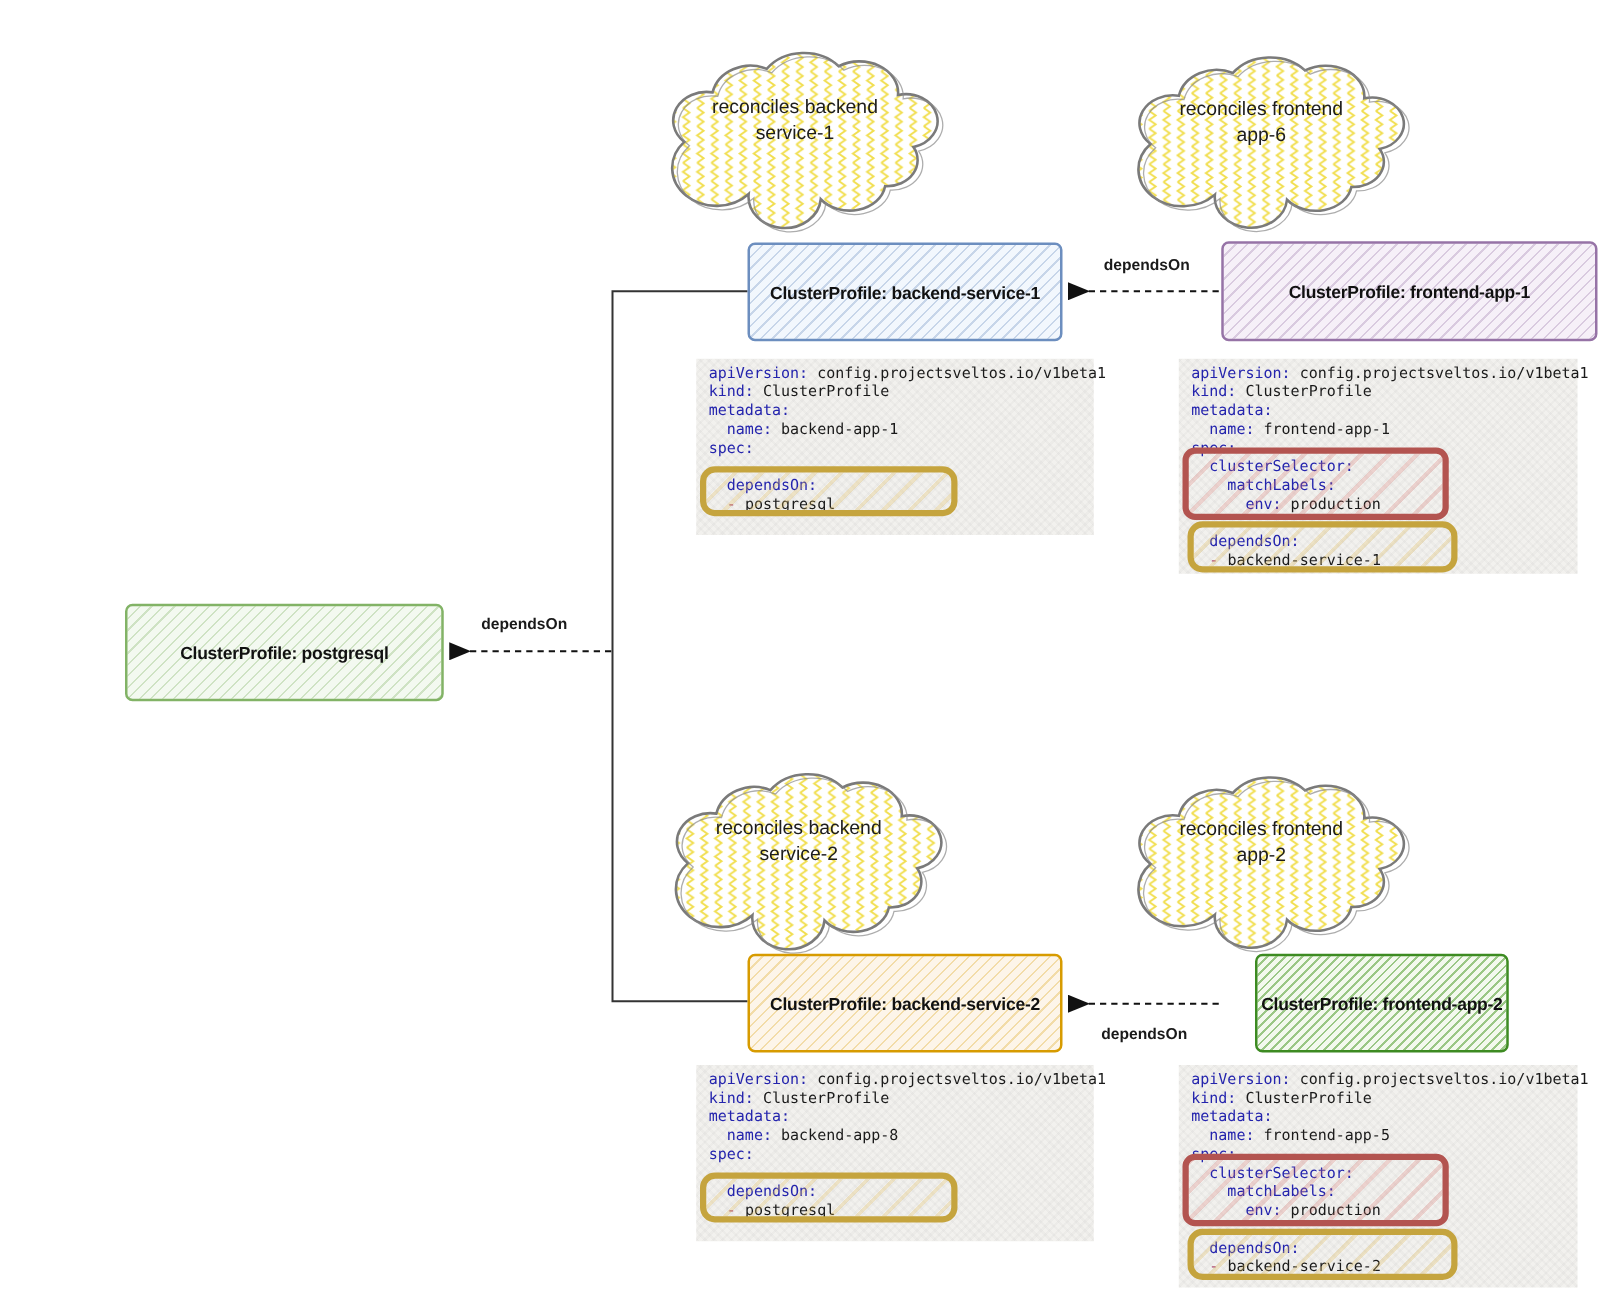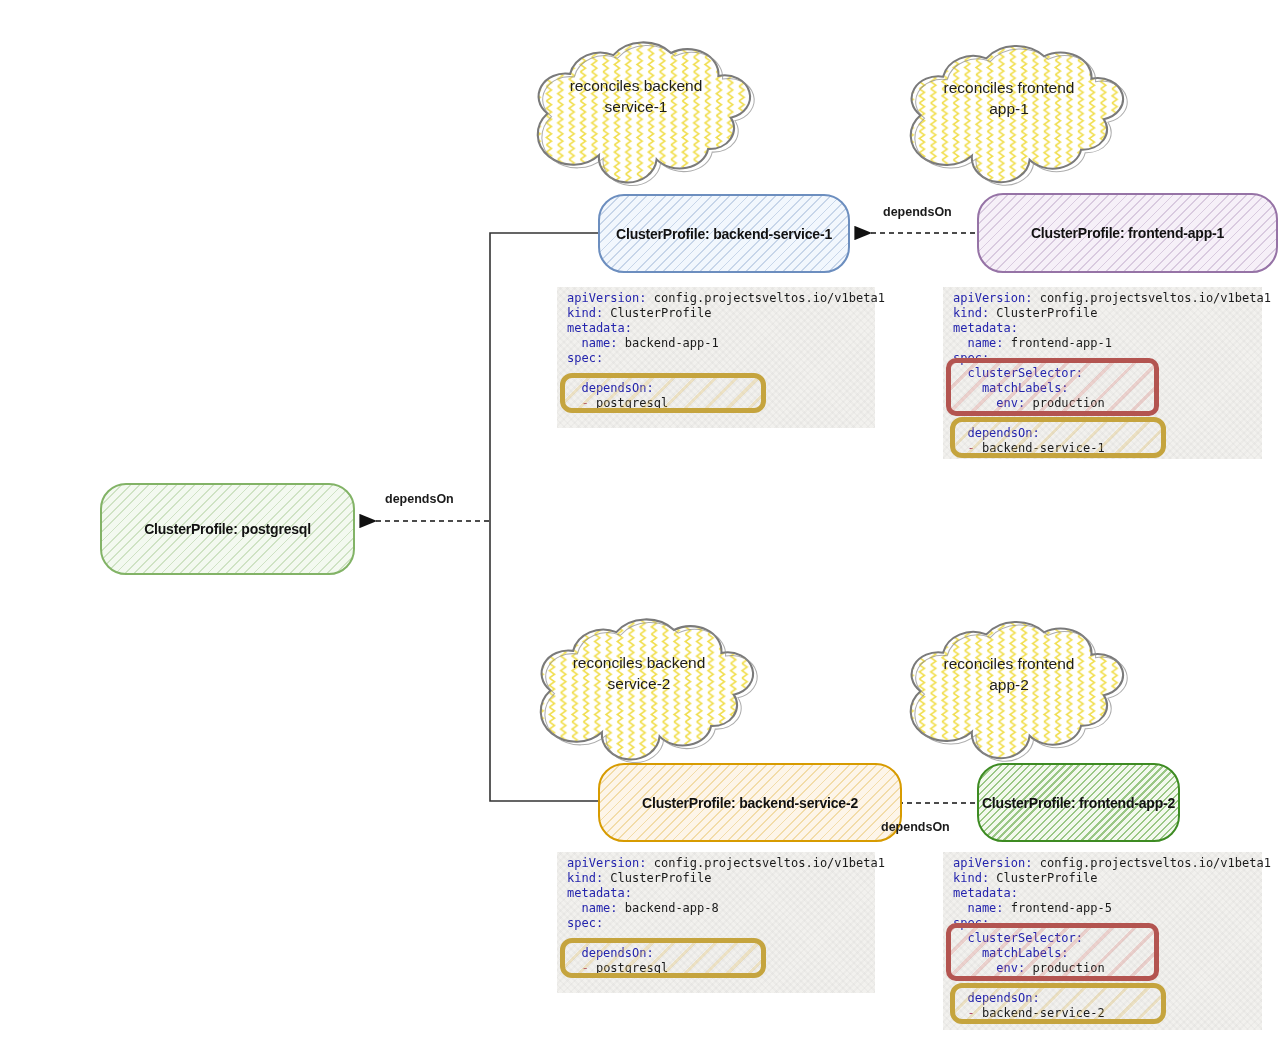--- a/index.html
+++ b/index.html
@@ -12,21 +12,21 @@
   .cloud { position:absolute; z-index:1; }
   .cloud svg { position:absolute; inset:0; width:100%; height:100%; overflow:visible; }
   .cloud-label {
     position:absolute; inset:0; display:flex; flex-direction:column;
     justify-content:center; text-align:center;
     font-size:15.5px; line-height:1.35; color:#1d1d1d; padding-bottom:8px; z-index:2;
   }
 
   
   .profile {
-    position:absolute; z-index:4; border:2px solid #000; border-radius:26px;
+    position:absolute; z-index:4; border:2px solid #000; border-radius:6px;
     display:flex; align-items:center; justify-content:center;
     font-weight:bold; font-size:14px; letter-spacing:-0.2px; color:#111;
     white-space:nowrap; box-sizing:border-box;
   }
   .theme-blue      { border-color:#6c8ebf; background-color:#f2f7fd;
     background-image:repeating-linear-gradient(135deg, rgba(108,142,191,.32) 0 1.3px, transparent 1.3px 6.5px); }
   .theme-purple    { border-color:#9673a6; background-color:#f6f0f8;
     background-image:repeating-linear-gradient(135deg, rgba(150,115,166,.30) 0 1.3px, transparent 1.3px 6.5px); }
   .theme-green     { border-color:#82b366; background-color:#f3f9f0;
     background-image:repeating-linear-gradient(135deg, rgba(130,179,102,.32) 0 1.3px, transparent 1.3px 6.5px); }
@@ -96,21 +96,21 @@
   </div>
 
   <div class="cloud" style="left:906px; top:32px; width:206px; height:142px;">
     <svg viewBox="0 0 200 140" preserveAspectRatio="none">
       <path d="M 14 82 A 26 22 0 0 1 36 44 A 30 26 0 0 1 78 26 A 36 30 0 0 1 134 24 A 30 24 0 0 1 180 46 A 24 20 0 0 1 192 86 A 24 20 0 0 1 170 116 A 28 22 0 0 1 120 126 A 28 24 0 0 1 64 122 A 26 22 0 0 1 14 82 Z" fill="#ffffff"></path>
       <path d="M 14 82 A 26 22 0 0 1 36 44 A 30 26 0 0 1 78 26 A 36 30 0 0 1 134 24 A 30 24 0 0 1 180 46 A 24 20 0 0 1 192 86 A 24 20 0 0 1 170 116 A 28 22 0 0 1 120 126 A 28 24 0 0 1 64 122 A 26 22 0 0 1 14 82 Z" fill="url(#zigzag)" stroke="#7a7a7a" stroke-width="2"></path>
       <path d="M 14 82 A 26 22 0 0 1 36 44 A 30 26 0 0 1 78 26 A 36 30 0 0 1 134 24 A 30 24 0 0 1 180 46 A 24 20 0 0 1 192 86 A 24 20 0 0 1 170 116 A 28 22 0 0 1 120 126 A 28 24 0 0 1 64 122 A 26 22 0 0 1 14 82 Z" fill="none" stroke="#8a8a8a" stroke-width="1" opacity="0.7" transform="translate(4,3)"></path>
     </svg>
     <div class="cloud-label">
       <span>reconciles frontend</span>
-      <span>app-1</span>
+      <span>app-6</span>
     </div>
   </div>
 
 
   <div class="cloud" style="left:536px; top:605px; width:206px; height:146px;">
     <svg viewBox="0 0 200 140" preserveAspectRatio="none">
       <path d="M 14 82 A 26 22 0 0 1 36 44 A 30 26 0 0 1 78 26 A 36 30 0 0 1 134 24 A 30 24 0 0 1 180 46 A 24 20 0 0 1 192 86 A 24 20 0 0 1 170 116 A 28 22 0 0 1 120 126 A 28 24 0 0 1 64 122 A 26 22 0 0 1 14 82 Z" fill="#ffffff"></path>
       <path d="M 14 82 A 26 22 0 0 1 36 44 A 30 26 0 0 1 78 26 A 36 30 0 0 1 134 24 A 30 24 0 0 1 180 46 A 24 20 0 0 1 192 86 A 24 20 0 0 1 170 116 A 28 22 0 0 1 120 126 A 28 24 0 0 1 64 122 A 26 22 0 0 1 14 82 Z" fill="url(#zigzag)" stroke="#7a7a7a" stroke-width="2"></path>
       <path d="M 14 82 A 26 22 0 0 1 36 44 A 30 26 0 0 1 78 26 A 36 30 0 0 1 134 24 A 30 24 0 0 1 180 46 A 24 20 0 0 1 192 86 A 24 20 0 0 1 170 116 A 28 22 0 0 1 120 126 A 28 24 0 0 1 64 122 A 26 22 0 0 1 14 82 Z" fill="none" stroke="#8a8a8a" stroke-width="1" opacity="0.7" transform="translate(4,3)"></path>
     </svg>
@@ -142,27 +142,27 @@
   <div class="edge-label" style="left:883px; top:205px;">dependsOn</div>
   <div class="edge-label" style="left:385px; top:492px;">dependsOn</div>
   <div class="edge-label" style="left:881px; top:820px;">dependsOn</div>
 
   <div class="profile theme-blue" style="left:598px; top:194px; width:252px; height:79px;">
     <span>ClusterProfile: backend-service-1</span>
   </div>
   <div class="profile theme-purple" style="left:977px; top:193px; width:301px; height:80px;">
     <span>ClusterProfile: frontend-app-1</span>
   </div>
-  <div class="profile theme-green" style="left:100px; top:483px; width:255px; height:92px;">
+  <div class="profile theme-green" style="left:100px; top:483px; width:255px; height:78px;">
     <span>ClusterProfile: postgresql</span>
   </div>
-  <div class="profile theme-orange" style="left:598px; top:763px; width:304px; height:79px;text-align:right;">
+  <div class="profile theme-orange" style="left:598px; top:763px; width:252px; height:79px;text-align:right;">
     <span>ClusterProfile: backend-service-2</span>
   </div>
-  <div class="profile theme-darkgreen" style="left:977px; top:763px; width:203px; height:79px;">
+  <div class="profile theme-darkgreen" style="left:1004px; top:763px; width:203px; height:79px;">
     <span>ClusterProfile: frontend-app-2</span>
   </div>
 
   <div class="yaml" style="left:557px; top:287px; width:318px; height:141px;">
       <div class="yline"><span class="yk">apiVersion:</span><span class="yv"> config.projectsveltos.io/v1beta1</span></div>
       <div class="yline"><span class="yk">kind:</span><span class="yv"> ClusterProfile</span></div>
       <div class="yline"><span class="yk">metadata:</span></div>
       <div class="yline"><span class="yk">  name:</span><span class="yv"> backend-app-1</span></div>
       <div class="yline"><span class="yk">spec:</span></div>
       <div class="yline"></div>

